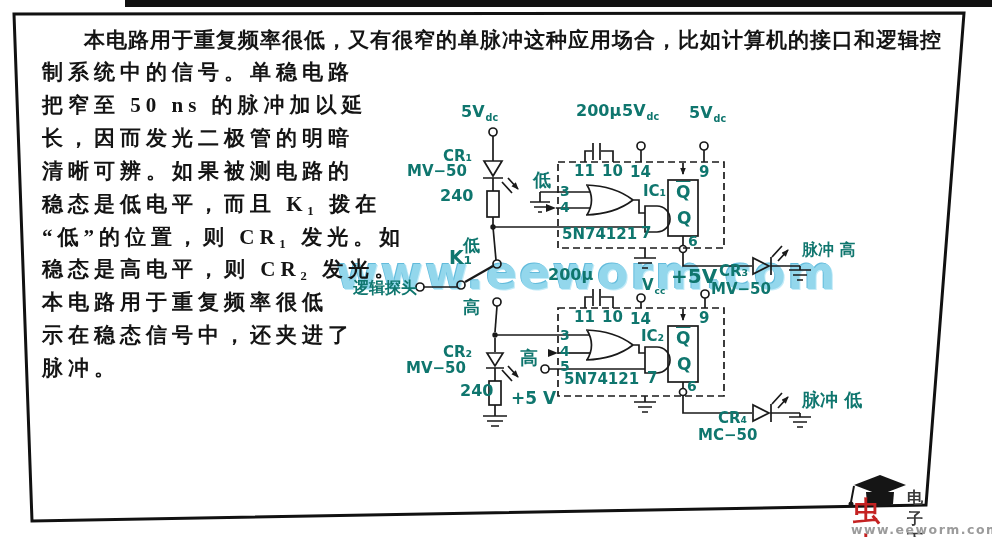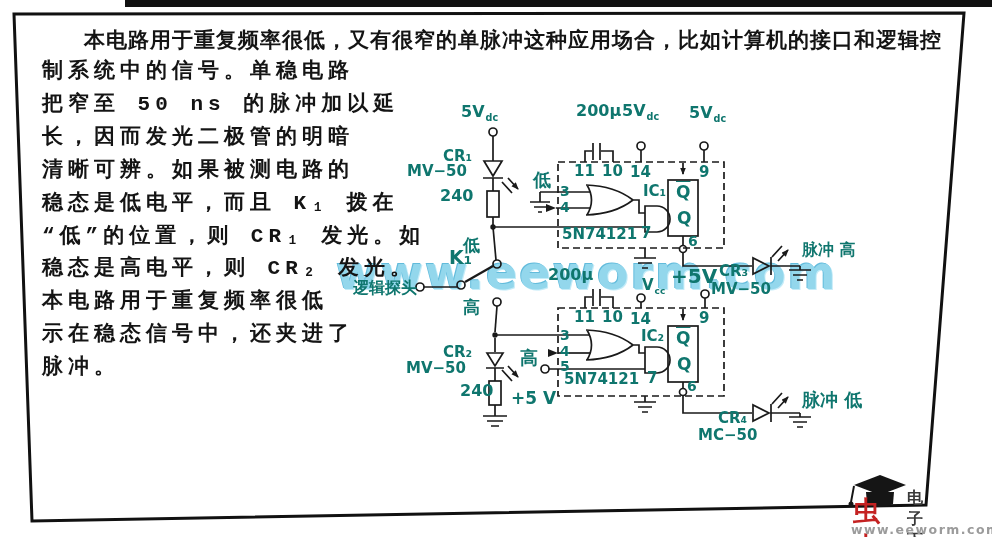--- a/index.html
+++ b/index.html
@@ -3,21 +3,21 @@
 <meta charset="utf-8">
 <style>
   html,body{margin:0;padding:0;background:#e8e8e8;}
   .stage{position:relative;width:992px;height:537px;background:#ffffff;overflow:hidden;
          font-family:"DejaVu Sans",sans-serif;}
   .layer{position:absolute;left:0;top:0;}
   
   .para1{position:absolute;left:84px;top:26px;width:830px;font-family:"DejaVu Serif","DejaVu Sans",serif;
          font-weight:bold;font-size:21px;color:#141414;letter-spacing:1px;white-space:nowrap;z-index:3;}
   .pcol{position:absolute;left:42px;top:56px;z-index:3;}
-  .pline{font-family:Liberation Mono, monospace;font-weight:bold;font-size:21px;color:#141414;
+  .pline{font-family:Liberation Serif, serif;font-weight:bold;font-size:21px;color:#141414;
          letter-spacing:5px;line-height:32.9px;white-space:nowrap;}
   
   .watermark{position:absolute;left:336px;top:246px;z-index:1;font-weight:bold;font-size:46px;
          letter-spacing:2px;opacity:.95;white-space:nowrap;
          text-shadow:-1px -1px 0 #5ab8da, 1px 1px 0 #c2ebf8;}
   
   #labels{position:absolute;left:0;top:0;width:992px;height:537px;z-index:3;pointer-events:none;}
   .lbl{position:absolute;font-family:"DejaVu Sans",sans-serif;font-weight:bold;color:#0f766e;
        line-height:1;white-space:pre;}
   .lbl .sub{font-size:60%;vertical-align:sub;margin-left:1px;}

